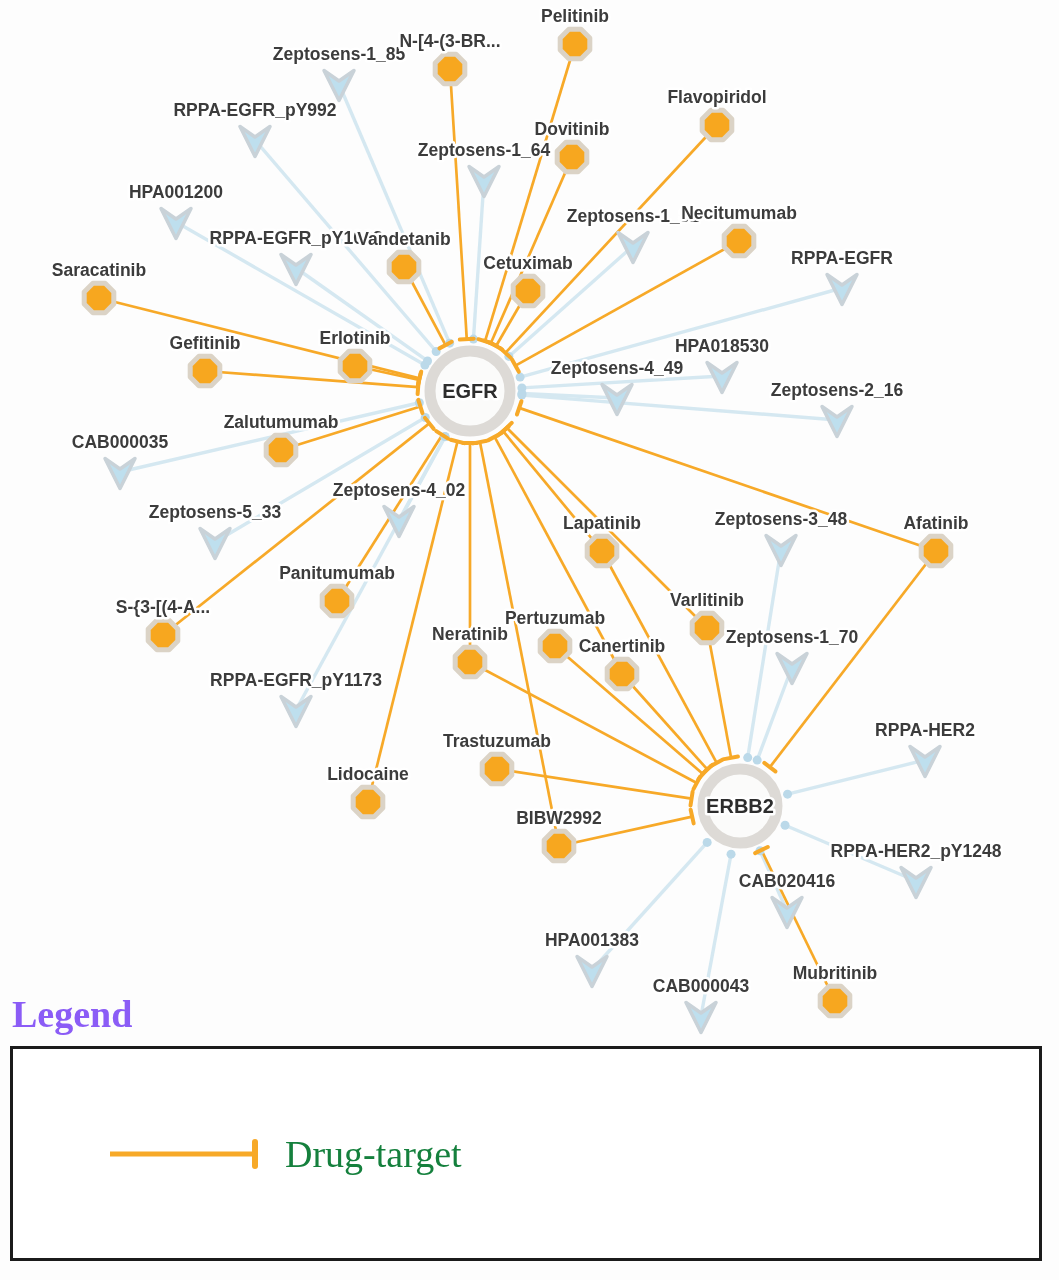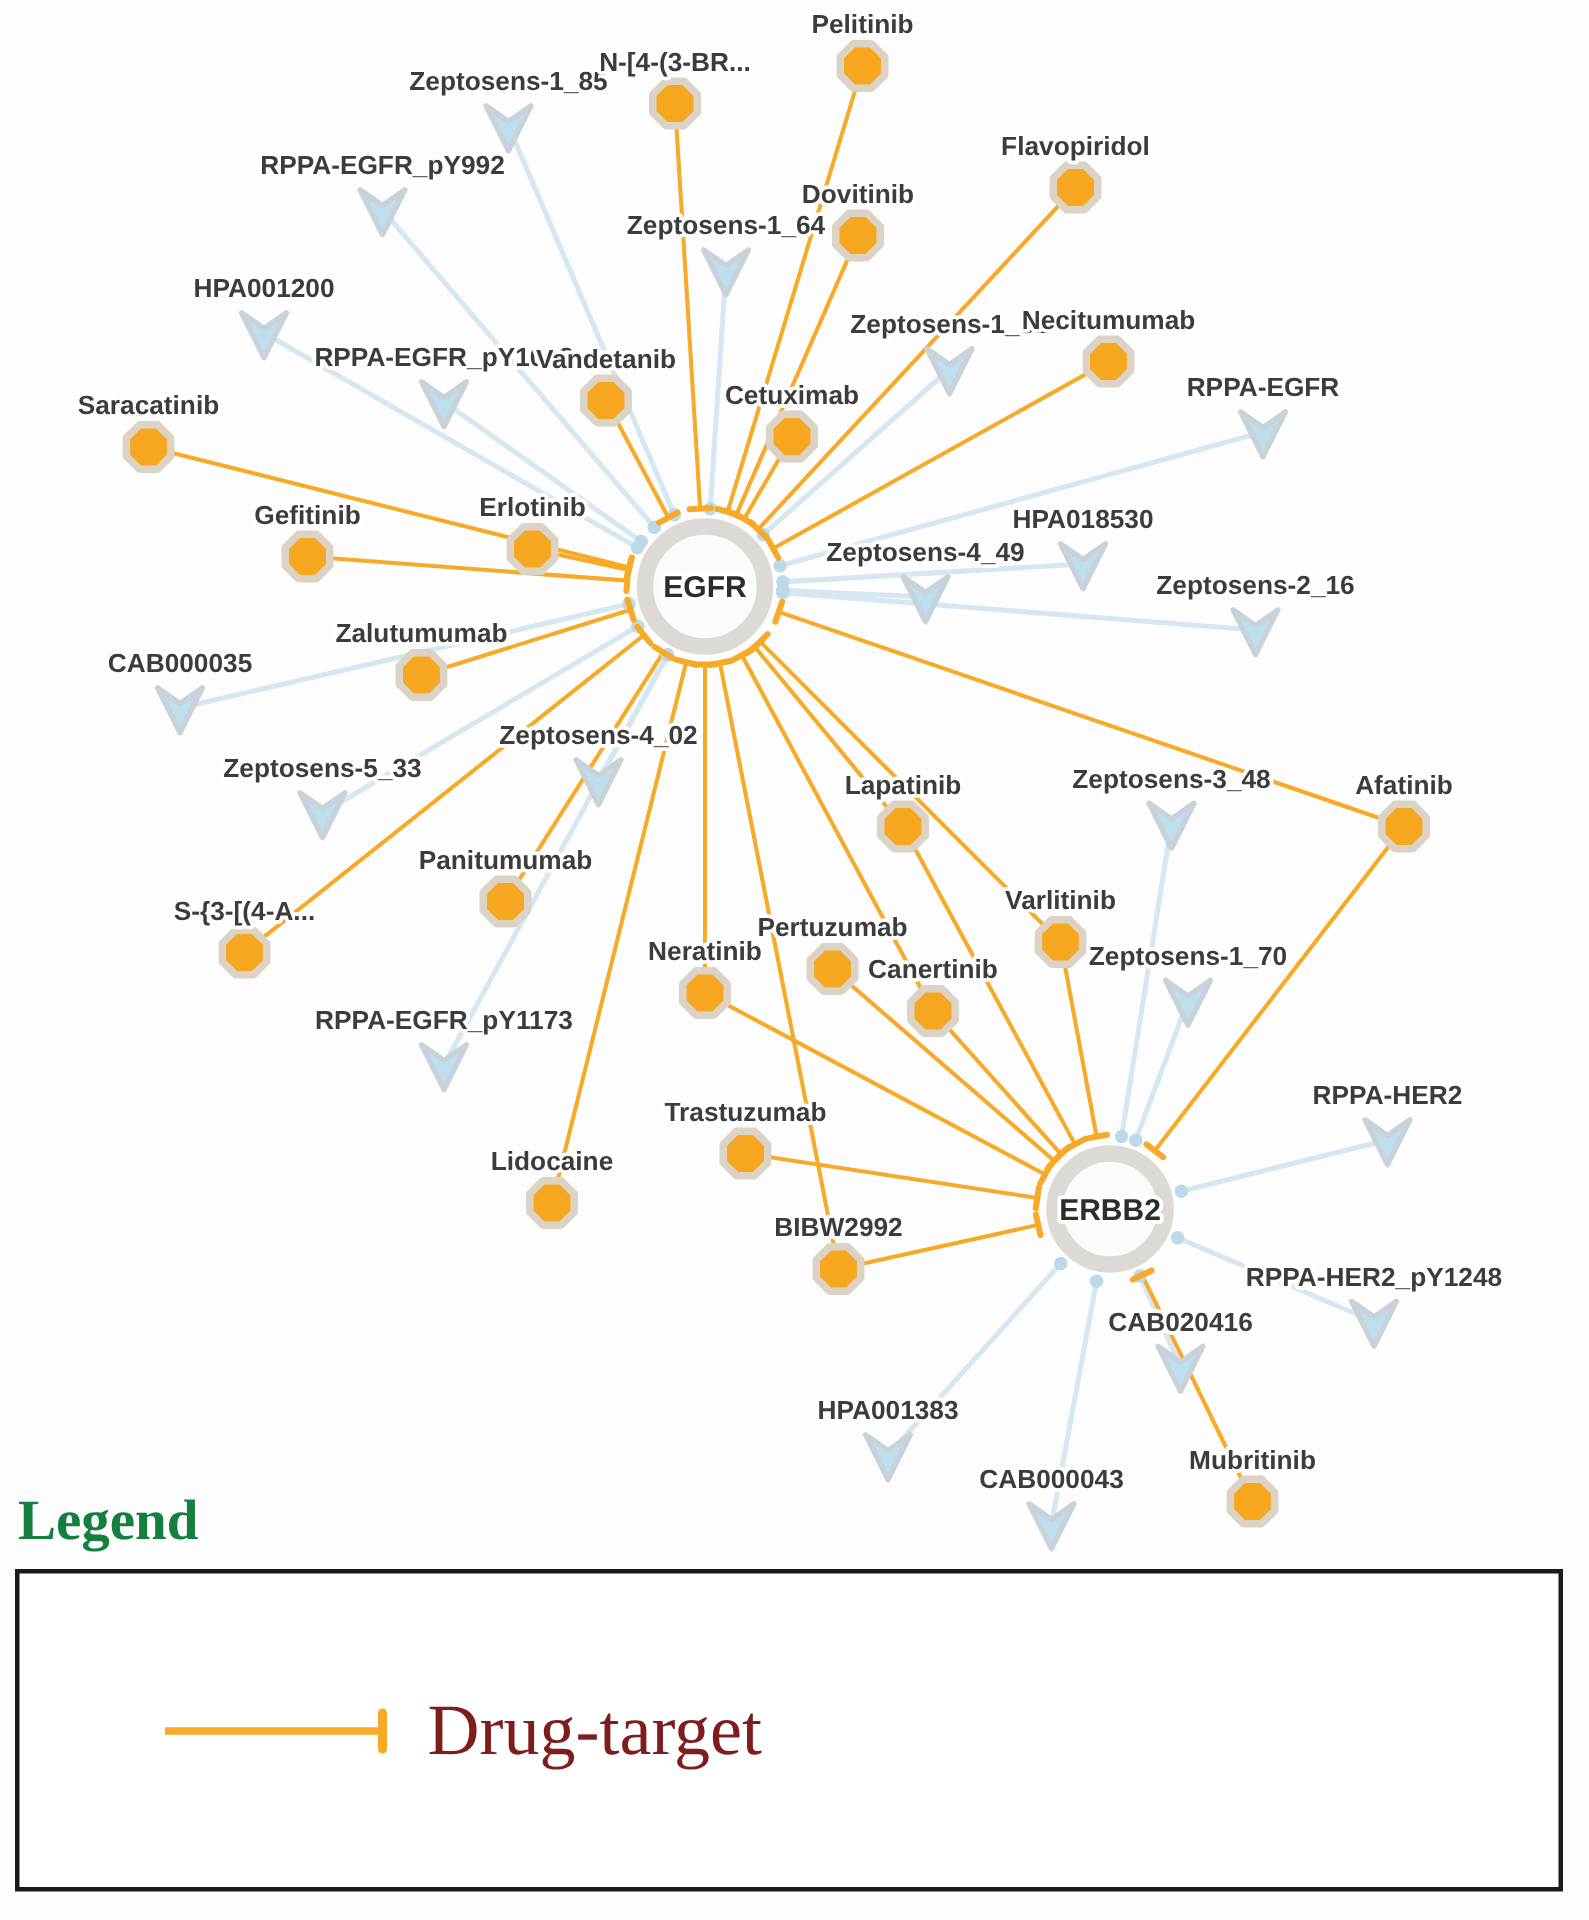--- a/index.html
+++ b/index.html
@@ -13,32 +13,32 @@
   .net-label{
     font-family:"Liberation Sans",sans-serif;
     font-weight:bold;font-size:17.5px;fill:#3c3c3c;
     paint-order:stroke;stroke:#ffffff;stroke-width:5px;stroke-linejoin:round;
     text-anchor:middle;
   }
   .gene-label{font-size:20px;fill:#2d2d2d;}
   #legend-heading{
     position:absolute;left:12px;top:992px;
     font-family:"Liberation Serif",serif;font-weight:bold;
-    font-size:38px;color:#15803d;
+    font-size:38px;color:#8b5cf6;
   }
   #legend-box{
     position:absolute;left:10px;top:1046px;width:1032px;height:215px;
     border:3.5px solid #1b1b1b;background:#ffffff;
     display:flex;flex-direction:column;justify-content:space-evenly;
     box-sizing:border-box;
   }
   .legend-row{display:flex;align-items:center;}
   .legend-item{display:flex;align-items:center;}
   .legend-node-label{font-family:"Liberation Serif",serif;font-size:46px;color:#0c0c0c;margin-left:18px;}
-  .legend-edge-label{font-family:"Liberation Serif",serif;font-size:48px;color:#7f1d1d;margin-left:10px;}
+  .legend-edge-label{font-family:"Liberation Serif",serif;font-size:38px;color:#15803d;margin-left:10px;}
 </style>
 </head>
 <body>
 
 <div id="stage">
 
   <svg id="net" width="1059" height="1280" viewBox="0 0 1059 1280">
       <g>
         <line x1="339" y1="84" x2="449.5914310901648" y2="343.1722850738977" stroke="#D5E8F1" stroke-width="3.4"></line>
         <line x1="255" y1="140" x2="436.1718078498624" y2="351.50755242007193" stroke="#D5E8F1" stroke-width="3.4"></line>

